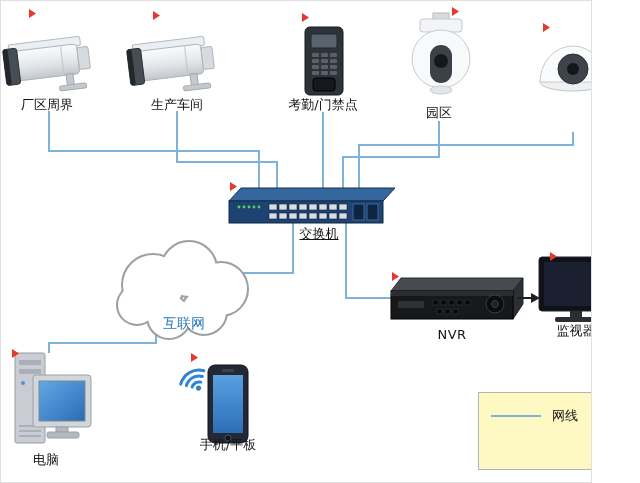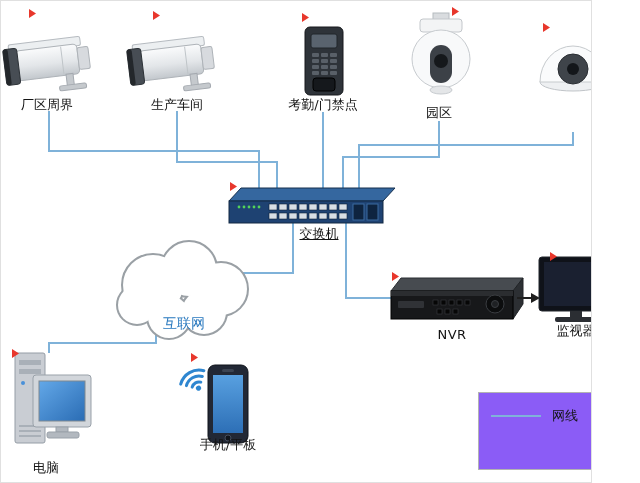--- a/index.html
+++ b/index.html
@@ -20,21 +20,21 @@
   .arrow-head { fill:var(--arrow-line); }
   .marker polygon { fill:var(--marker-red); }
 
   .switch-top   { fill:var(--switch-top); }
   .switch-front { fill:var(--switch-front); }
 
   .wifi-arc { fill:none; stroke:var(--wifi-blue); stroke-width:3; stroke-linecap:round; }
   .wifi-dot { fill:var(--wifi-blue); }
 
   .legend-box { position:absolute; left:477px; top:391px; width:153px; height:78px;
-                border:1px solid #b3b3b3; background:#8b5cf6; }
+                border:1px solid #b3b3b3; background:#fef9c3; }
   .legend-row { position:absolute; left:12px; display:flex; align-items:center; }
   .legend-row.r1 { top:14px; }
   .legend-row.r2 { top:42px; }
   .legend-shaft { width:50px; height:0; border-top:2px solid var(--network-line); }
   .legend-arrow-shaft { width:40px; height:2px; background:var(--arrow-line); }
   .legend-arrow-head { width:0; height:0; border-top:5px solid transparent;
                        border-bottom:5px solid transparent; border-left:9px solid var(--arrow-line); }
   .legend-label { margin-left:11px; font-size:13px; color:#141414; white-space:nowrap; }
 </style>
 </head>
@@ -250,21 +250,21 @@
   </svg>
 
   <div class="lbl" style="left:46px;  top:96px;">厂区周界</div>
   <div class="lbl" style="left:176px; top:96px;">生产车间</div>
   <div class="lbl" style="left:322px; top:96px;">考勤/门禁点</div>
   <div class="lbl" style="left:438px; top:104px;">园区</div>
   <div class="lbl" style="left:318px; top:225px;text-decoration:underline;">交换机</div>
   <div class="lbl internet" style="left:183px; top:281px;">互联网</div>
   <div class="lbl nvr" style="left:451px; top:326px;">NVR</div>
   <div class="lbl" style="left:575px; top:322px;">监视器</div>
-  <div class="lbl" style="left:45px;  top:451px;margin-top:8px;">电脑</div>
+  <div class="lbl" style="left:45px;  top:451px;">电脑</div>
   <div class="lbl" style="left:227px; top:436px;">手机/平板</div>
 
   <div class="legend-box">
     <div class="legend-row r1">
       <span class="legend-shaft"></span>
       <span class="legend-label">网线</span>
     </div>
   </div>
 
 </div>

